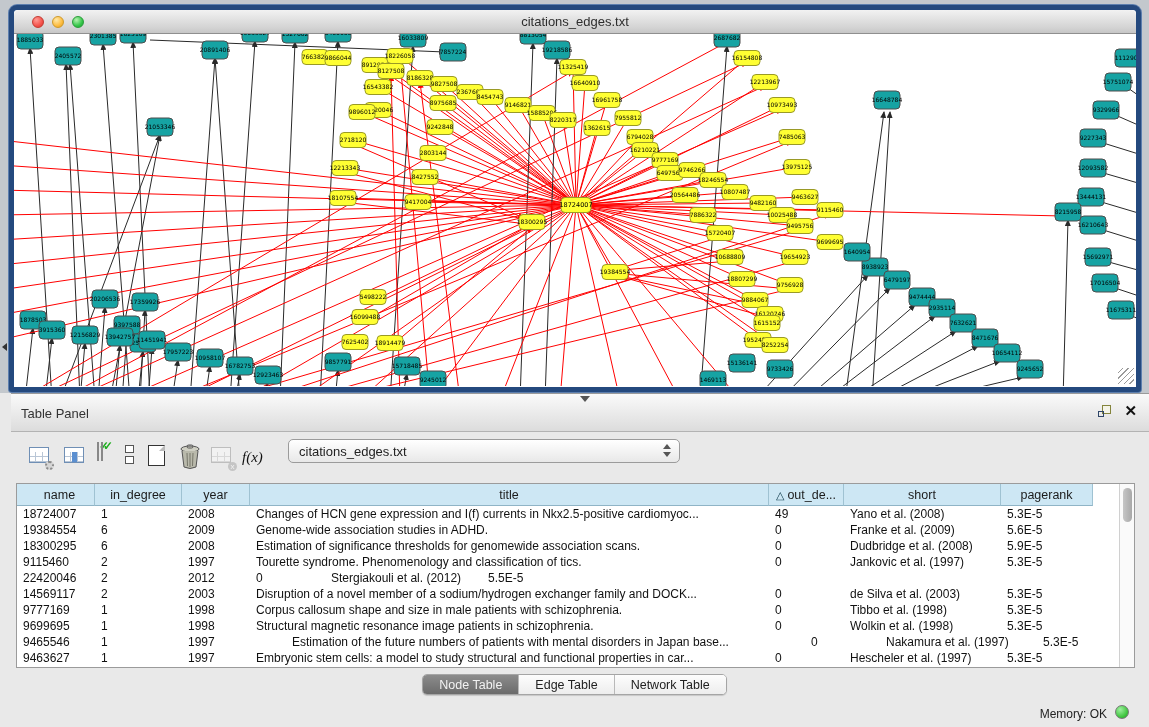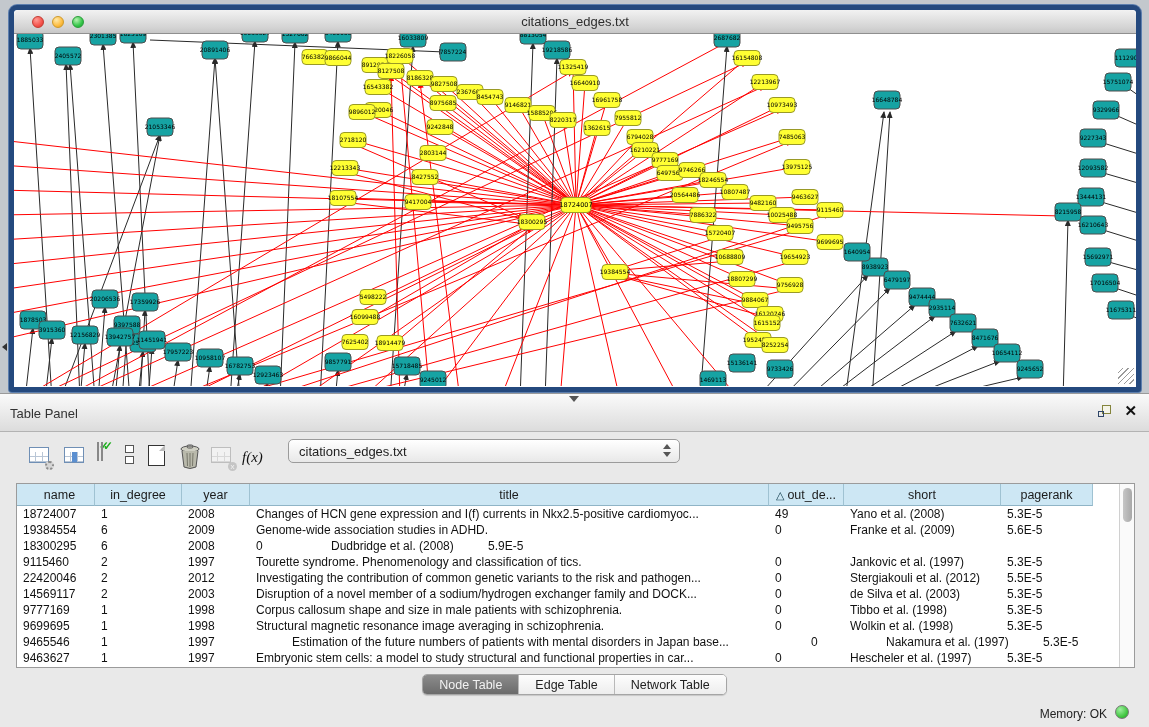--- a/index.html
+++ b/index.html
@@ -25,21 +25,21 @@
   .light.green { background:radial-gradient(circle at 35% 30%, #b6f2b0, #35c649 60%, #1fa035); border:1px solid #2a9d3a;}
 
   .canvas { position:relative; width:1122px; height:352px; background:#fff; overflow:hidden; }
   .canvas svg { display:block; }
   .resize-grip { position:absolute; right:2px; bottom:2px; width:16px; height:16px;
     background:repeating-linear-gradient(135deg, transparent 0 3px, #9a9a9a 3px 4px); }
 
   
   .panel { position:absolute; left:0; top:393px; width:1149px; height:334px; background:#e9e9e9; }
   .panel-header { position:relative; height:39px; background:linear-gradient(#fafafa,#dcdcdc);
-    border-top:1px solid #9a9a9a; border-bottom:1px solid #b3b3b3; }
+    border-top:1px solid #9a9a9a; border-bottom:1px solid #b3b3b3;margin-left:11px; }
   .panel-header .ph-title { position:absolute; left:10px; top:12px; font-size:13px; color:#333; }
   .collapse-handle { position:absolute; left:569px; top:2px; width:0; height:0;
     border-left:5px solid transparent; border-right:5px solid transparent; border-top:6px solid #555; }
   .float-icon { position:absolute; right:36px; top:11px; width:15px; height:15px; }
   .float-icon .sq1 { position:absolute; left:4px; top:0; width:9px; height:9px; border:1.5px solid #84843c; background:#f4f4e8; }
   .float-icon .sq2 { position:absolute; left:0; top:6px; width:6px; height:6px; border:1.5px solid #2f4668; }
   .close-x { position:absolute; right:12px; top:9px; font-size:15px; font-weight:bold; color:#111; line-height:1; cursor:default; }
 
   .toolbar { position:absolute; left:0; top:40px; width:1149px; height:50px; }
   .tb-icon { position:absolute; top:10px; width:24px; height:26px; }
@@ -601,38 +601,38 @@
           <div class="td" style="width: 68px;">2009</div>
           <div class="td" style="width: 519px;">Genome-wide association studies in ADHD.</div>
           <div class="td" style="width: 75px;">0</div>
           <div class="td" style="width: 157px;">Franke et al. (2009)</div>
           <div class="td" style="width: 92px;">5.6E-5</div>
         </div>
         <div class="trow">
           <div class="td" style="width: 78px;">18300295</div>
           <div class="td" style="width: 87px;">6</div>
           <div class="td" style="width: 68px;">2008</div>
+          <div class="td" style="width: 519px;">Estimation of significance thresholds for genomewide association scans.</div>
           <div class="td" style="width: 75px;">0</div>
           <div class="td" style="width: 157px;">Dudbridge et al. (2008)</div>
           <div class="td" style="width: 92px;">5.9E-5</div>
         </div>
         <div class="trow">
           <div class="td" style="width: 78px;">9115460</div>
           <div class="td" style="width: 87px;">2</div>
           <div class="td" style="width: 68px;">1997</div>
           <div class="td" style="width: 519px;">Tourette syndrome. Phenomenology and classification of tics.</div>
           <div class="td" style="width: 75px;">0</div>
           <div class="td" style="width: 157px;">Jankovic et al. (1997)</div>
           <div class="td" style="width: 92px;">5.3E-5</div>
         </div>
         <div class="trow">
           <div class="td" style="width: 78px;">22420046</div>
           <div class="td" style="width: 87px;">2</div>
           <div class="td" style="width: 68px;">2012</div>
-          <div class="td" style="width: 519px;">Investigating the contribution of common genetic variants to the risk and pathogen...</div>
           <div class="td" style="width: 75px;">0</div>
           <div class="td" style="width: 157px;">Stergiakouli et al. (2012)</div>
           <div class="td" style="width: 92px;">5.5E-5</div>
         </div>
         <div class="trow">
           <div class="td" style="width: 78px;">14569117</div>
           <div class="td" style="width: 87px;">2</div>
           <div class="td" style="width: 68px;">2003</div>
           <div class="td" style="width: 519px;">Disruption of a novel member of a sodium/hydrogen exchanger family and DOCK...</div>
           <div class="td" style="width: 75px;">0</div>
@@ -645,21 +645,21 @@
           <div class="td" style="width: 68px;">1998</div>
           <div class="td" style="width: 519px;">Corpus callosum shape and size in male patients with schizophrenia.</div>
           <div class="td" style="width: 75px;">0</div>
           <div class="td" style="width: 157px;">Tibbo et al. (1998)</div>
           <div class="td" style="width: 92px;">5.3E-5</div>
         </div>
         <div class="trow">
           <div class="td" style="width: 78px;">9699695</div>
           <div class="td" style="width: 87px;">1</div>
           <div class="td" style="width: 68px;">1998</div>
-          <div class="td" style="width: 519px;">Structural magnetic resonance image averaging in schizophrenia.</div>
+          <div class="td" style="width: 519px;">Structural magnetic resonance image patients in schizophrenia.</div>
           <div class="td" style="width: 75px;">0</div>
           <div class="td" style="width: 157px;">Wolkin et al. (1998)</div>
           <div class="td" style="width: 92px;">5.3E-5</div>
         </div>
         <div class="trow">
           <div class="td" style="width: 78px;">9465546</div>
           <div class="td" style="width: 87px;">1</div>
           <div class="td" style="width: 68px;">1997</div>
           <div class="td" style="width: 519px; margin-left: 36px;">Estimation of the future numbers of patients with mental disorders in Japan base...</div>
           <div class="td" style="width: 75px;">0</div>

